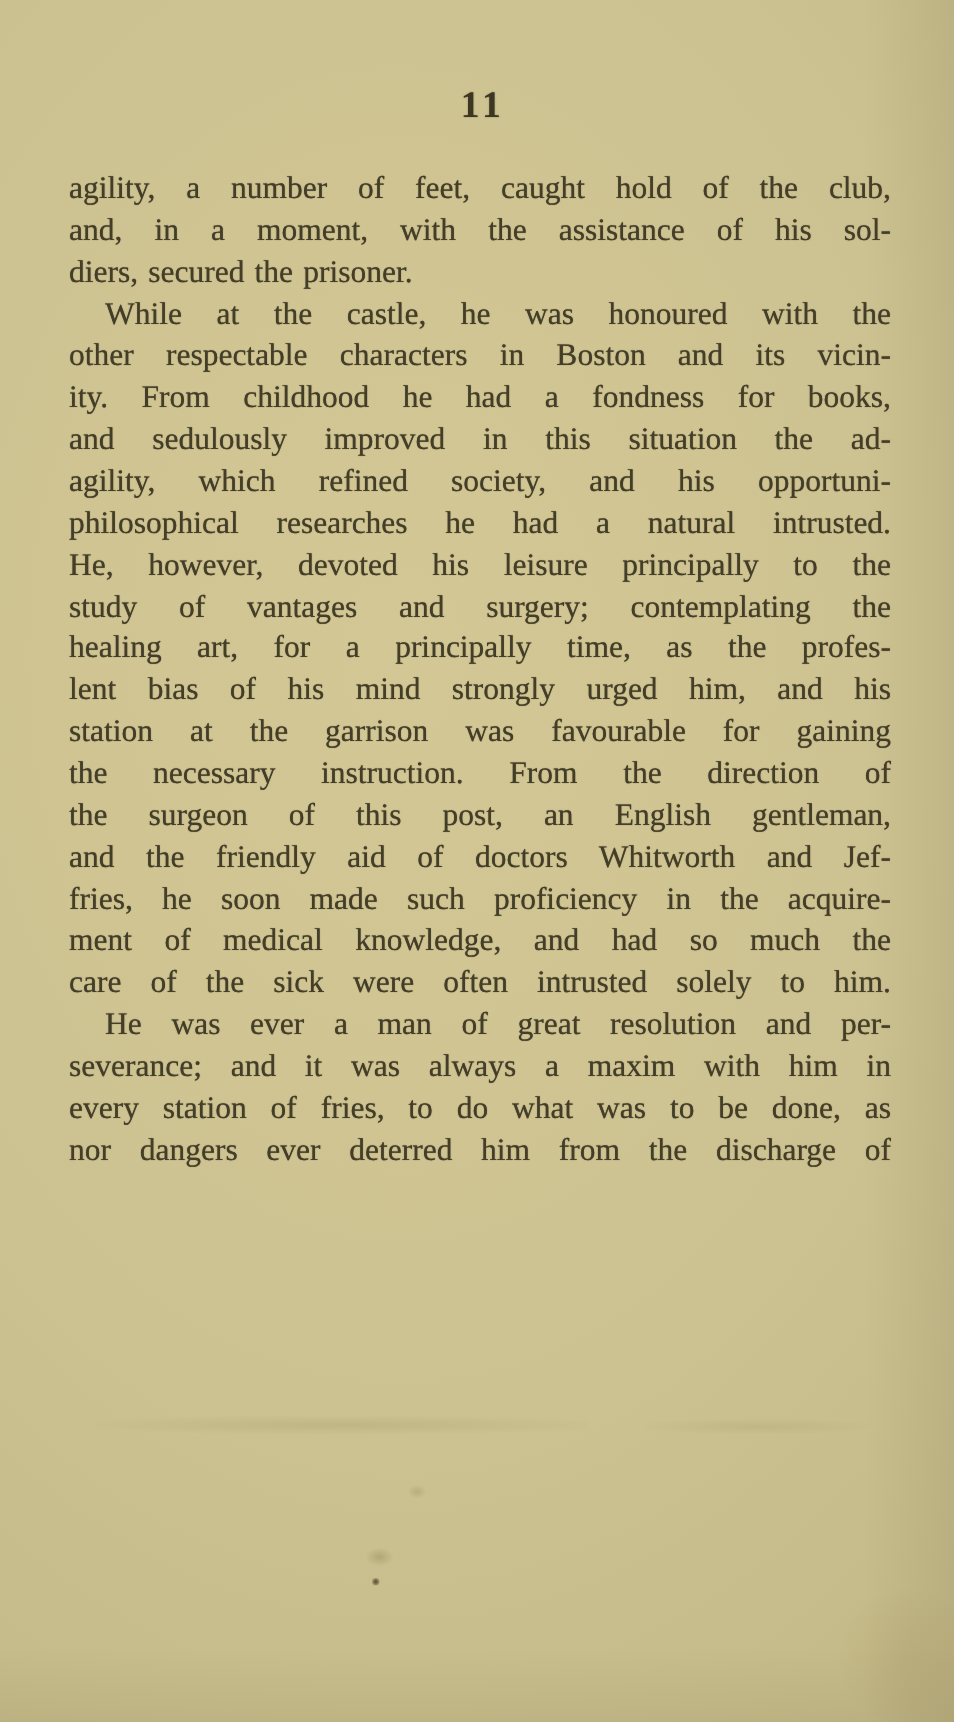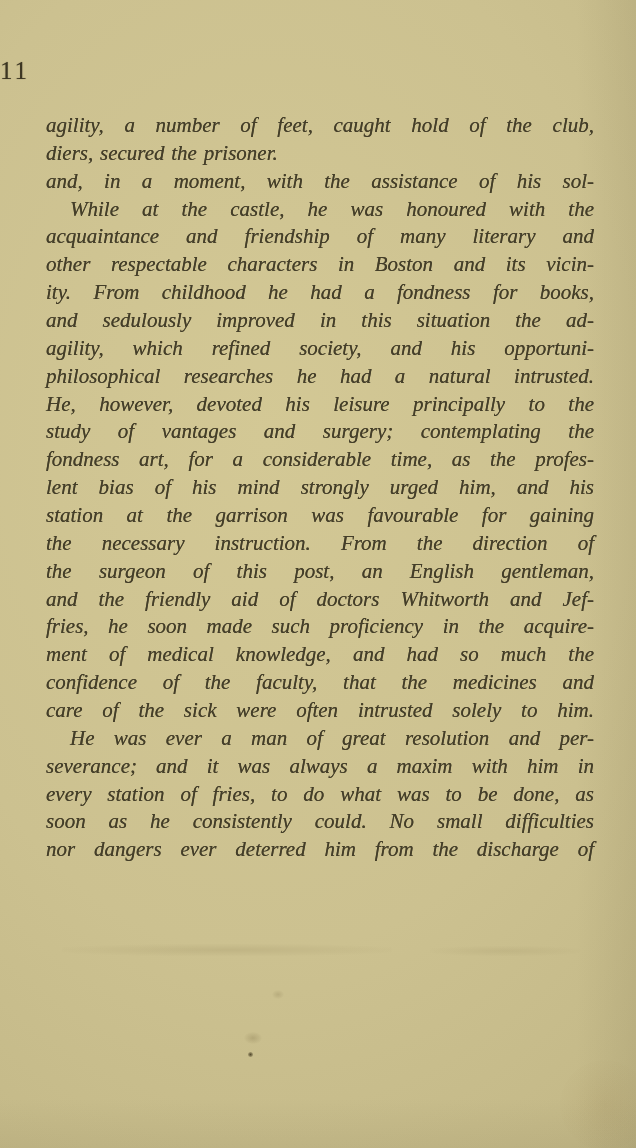--- a/index.html
+++ b/index.html
@@ -24,37 +24,37 @@
   .edge-shade-right {
     position: absolute; top: 0; right: 0; width: 60px; height: 100%;
     background: linear-gradient(to right, rgba(86,76,46,0) 0%, rgba(86,76,46,0.10) 100%);
   }
   .edge-shade-bottom {
     position: absolute; bottom: 0; left: 0; width: 100%; height: 50px;
     background: linear-gradient(to bottom, rgba(86,76,46,0) 0%, rgba(86,76,46,0.08) 100%);
   }
   .page-number {
     position: absolute;
-    top: 57px; left: 0; width: 620px;
-    font-weight: normal;
+    top: 57px; left: 12px; width: 620px;
+    text-align: center;
+    font-weight: bold;
     font-size: 25px;
     letter-spacing: 3px;
     color: #3c3622;
     text-shadow: 0 0 1px rgba(60,54,34,0.55);
   }
   .text-block {
     position: absolute;
     left: 46px;
     top: 112px;
     width: 548px;
     font-size: 21px;
     color: #443e29;
     text-shadow: 0 0 0.6px rgba(62,56,36,0.85);
     word-spacing: 1.5px;
-    font-style: italic;
   }
   .line {
     height: 27.86px;
     line-height: 27.86px;
     text-align: justify;
     text-align-last: justify;
     white-space: normal;
   }
   .line.ind { padding-left: 24px; }
   .line.noj { text-align-last: left; }
@@ -95,45 +95,42 @@
 
 <div class="screen">
   <div class="paper"></div>
   <div class="edge-shade-right"></div>
   <div class="edge-shade-bottom"></div>
 
   <div class="page-number">11</div>
 
   <div class="text-block">
       <div class="line">agility, a number of feet, caught hold of the club,</div>
+      <div class="line">and, in a moment, with the assistance of his sol-</div>
       <div class="line noj">diers, secured the prisoner.</div>
-      <div class="line">and, in a moment, with the assistance of his sol-</div>
       <div class="line ind">While at the castle, he was honoured with the</div>
-      <div class="line">acquaintance and friendship of many literary and</div>
       <div class="line">other respectable characters in Boston and its vicin-</div>
       <div class="line">ity. From childhood he had a fondness for books,</div>
       <div class="line">and sedulously improved in this situation the ad-</div>
       <div class="line">agility, which refined society, and his opportuni-</div>
       <div class="line">philosophical researches he had a natural intrusted.</div>
       <div class="line">He, however, devoted his leisure principally to the</div>
       <div class="line">study of vantages and surgery; contemplating the</div>
-      <div class="line">fondness art, for a considerable time, as the profes-</div>
+      <div class="line">healing art, for a principally time, as the profes-</div>
       <div class="line">lent bias of his mind strongly urged him, and his</div>
       <div class="line">station at the garrison was favourable for gaining</div>
       <div class="line">the necessary instruction. From the direction of</div>
       <div class="line">the surgeon of this post, an English gentleman,</div>
       <div class="line">and the friendly aid of doctors Whitworth and Jef-</div>
       <div class="line">fries, he soon made such proficiency in the acquire-</div>
       <div class="line">ment of medical knowledge, and had so much the</div>
-      <div class="line">confidence of the faculty, that the medicines and</div>
       <div class="line">care of the sick were often intrusted solely to him.</div>
       <div class="line ind">He was ever a man of great resolution and per-</div>
       <div class="line">severance; and it was always a maxim with him in</div>
       <div class="line">every station of fries, to do what was to be done, as</div>
-      <div class="line">soon as he consistently could. No small difficulties</div>
       <div class="line">nor dangers ever deterred him from the discharge of</div>
     </div>
 
   <div class="stain ghost-line"></div>
   <div class="stain ghost-line2"></div>
   <div class="stain smudge-fleck"></div>
   <div class="stain smudge-small"></div>
   <div class="stain speck-dot"></div>
   <div class="stain corner-blotch"></div>
 </div>

